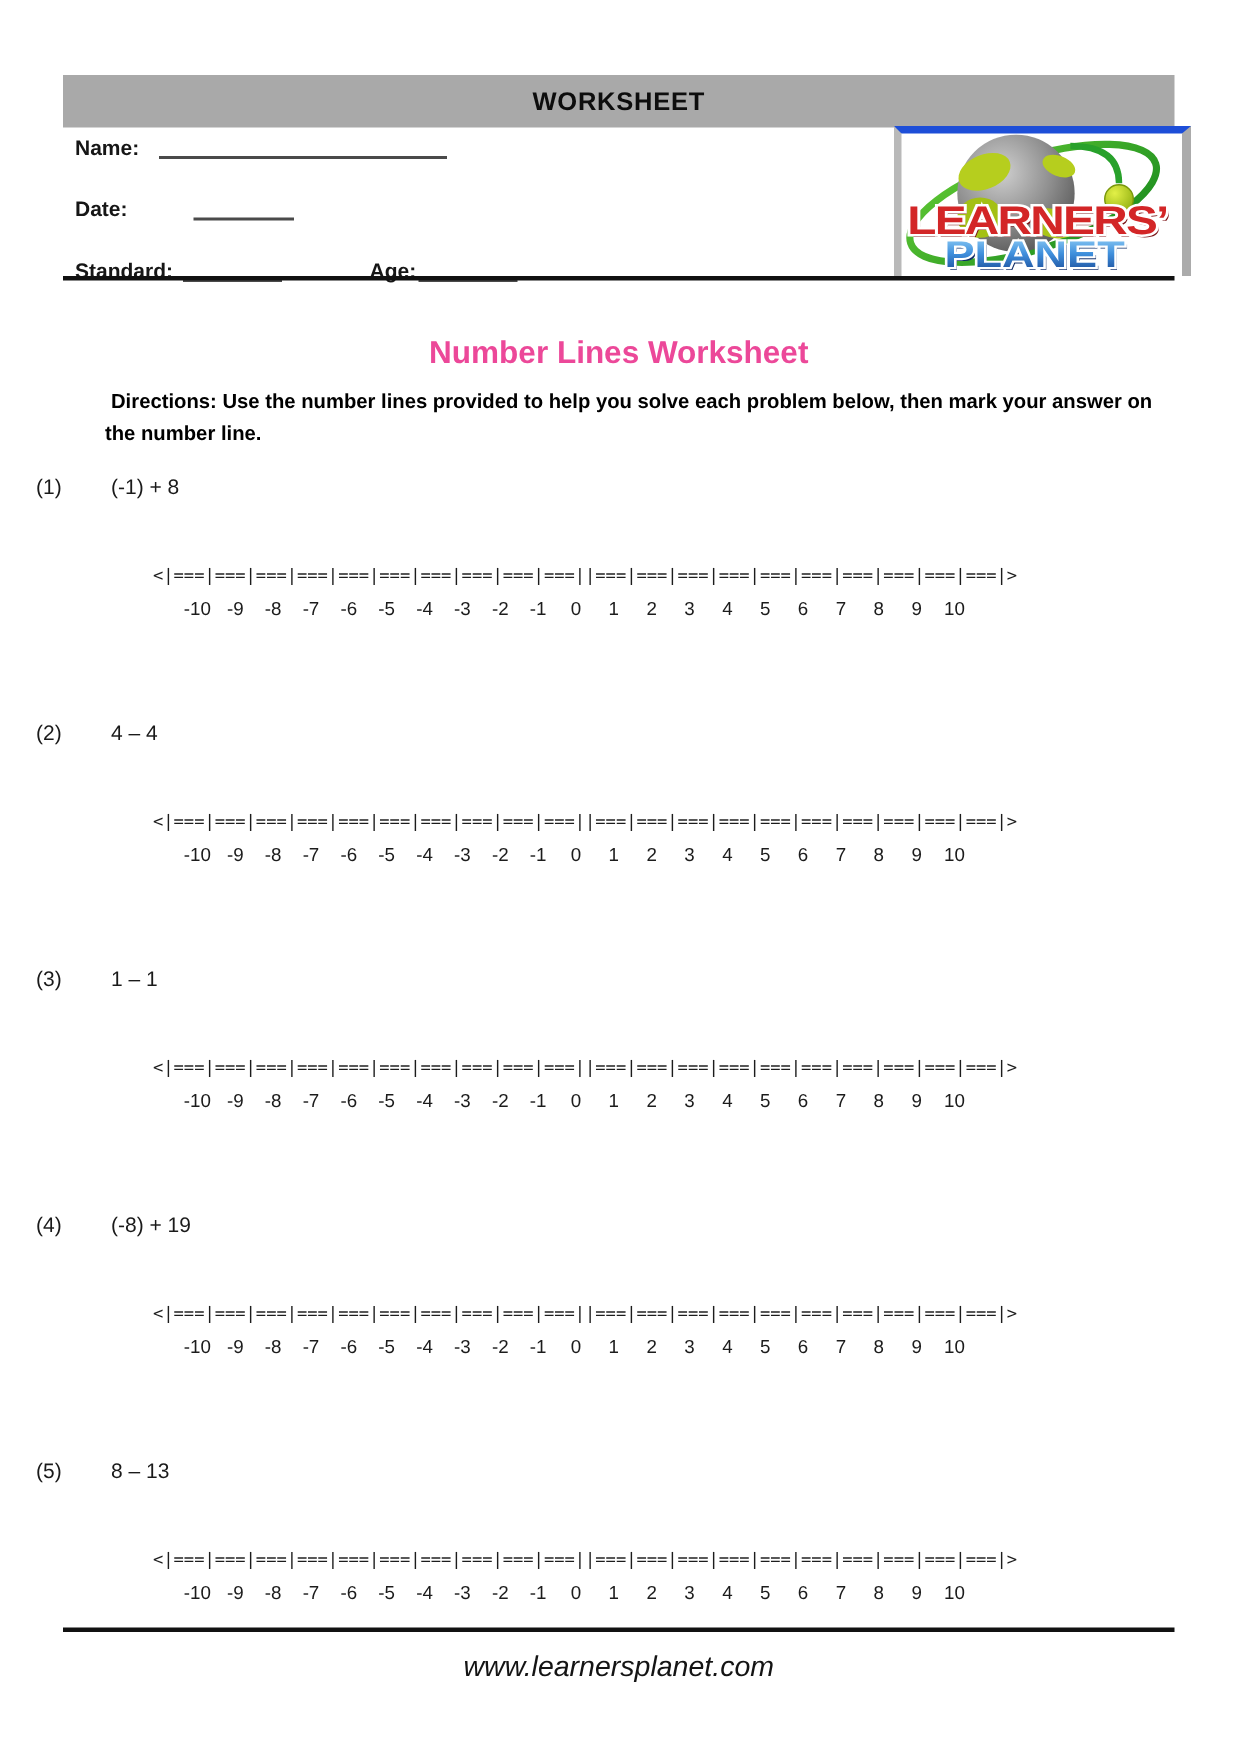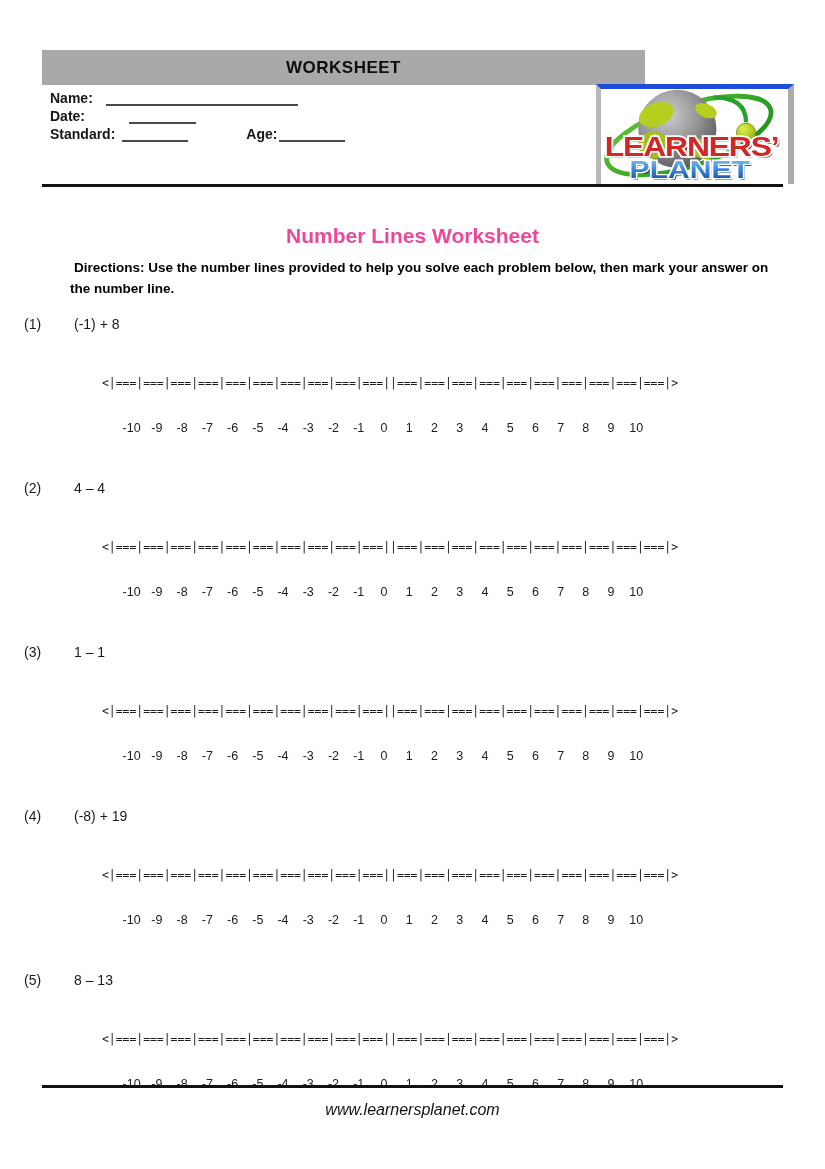--- a/index.html
+++ b/index.html
@@ -3,26 +3,26 @@
 <meta charset="utf-8">
 <style>
   * { box-sizing: border-box; }
   html, body { margin: 0; padding: 0; background: #ffffff; }
   .page {
     position: relative; width: 825px; height: 1169px; background: #ffffff;
     font-family: "Liberation Sans", sans-serif; color: #161616; overflow: hidden;
   }
   
   .worksheet-bar {
-    position: absolute; left: 42px; top: 50px; width: 603px; height: 35px;
+    position: absolute; left: 42px; top: 50px; width: 741px; height: 35px;
     background: #a9a9a9; display: flex; align-items: center; justify-content: center;
   }
   .worksheet-bar span { font-weight: bold; font-size: 17px; letter-spacing: .5px; color: #0d0d0d; }
   .fields { position: absolute; left: 50px; top: 90px; font-size: 14px; font-weight: bold; }
-  .field-row { height: 16px; margin-bottom: 2px; white-space: nowrap; }
+  .field-row { height: 16px; margin-bottom: 25px; white-space: nowrap; }
   .blank { display: inline-block; height: 12px; border-bottom: 2px solid #4a4a4a; vertical-align: -3px; }
   .blank-name { width: 192px; margin-left: 13px; }
   .blank-std  { width: 66px;  margin-left: 7px; }
   .lbl-age    { margin-left: 58px; }
   .blank-age  { width: 66px;  margin-left: 2px; }
   .blank-date { width: 67px;  margin-left: 44px; }
   .logo {
     position: absolute; left: 596px; top: 84px; width: 198px; height: 100px;
     border-top: 5px solid #1d4ed8; border-left: 5px solid #b9b9b9; border-right: 6px solid #ababab;
     background: #ffffff;
@@ -39,31 +39,31 @@
   }
   .problems { margin-top: 17px; }
   .problem { padding-left: 24px; height: 104px; margin-bottom: 60px; }
   .problem-row { font-size: 14px; height: 16px; color: #1a1a1a; }
   .p-num { display: inline-block; width: 50px; }
   .nl-line {
     margin-left: 78px; margin-top: 44px; height: 14px;
     font-family: "DejaVu Sans Mono", monospace; font-size: 11.4px; line-height: 14px;
     white-space: pre; color: #1c1c1c;
   }
-  .nl-labels { margin-left: 95px; margin-top: 31px; width: 530px; display: flex; }
+  .nl-labels { margin-left: 95px; margin-top: 9px; width: 530px; display: flex; }
   .nl-label { flex: 1; text-align: center; font-size: 12.5px; color: #1c1c1c; }
   
   .bottom-rule { top: 1085px; }
   .footer-row {
     position: absolute; left: 50px; right: 50px; top: 1090px;
     display: flex; justify-content: space-between; font-weight: bold; font-size: 13.5px; color: #0f0f0f;
   }
   .website {
     position: absolute; left: 0; top: 1101px; width: 100%; text-align: center;
-    font-style: italic; font-size: 16px; color: #141414;
+    font-style: italic; font-size: 19px; color: #141414;
   }
 </style>
 </head>
 <body>
 
 <div class="page">
 
   <div class="worksheet-bar">
     <span>WORKSHEET</span>
   </div>

